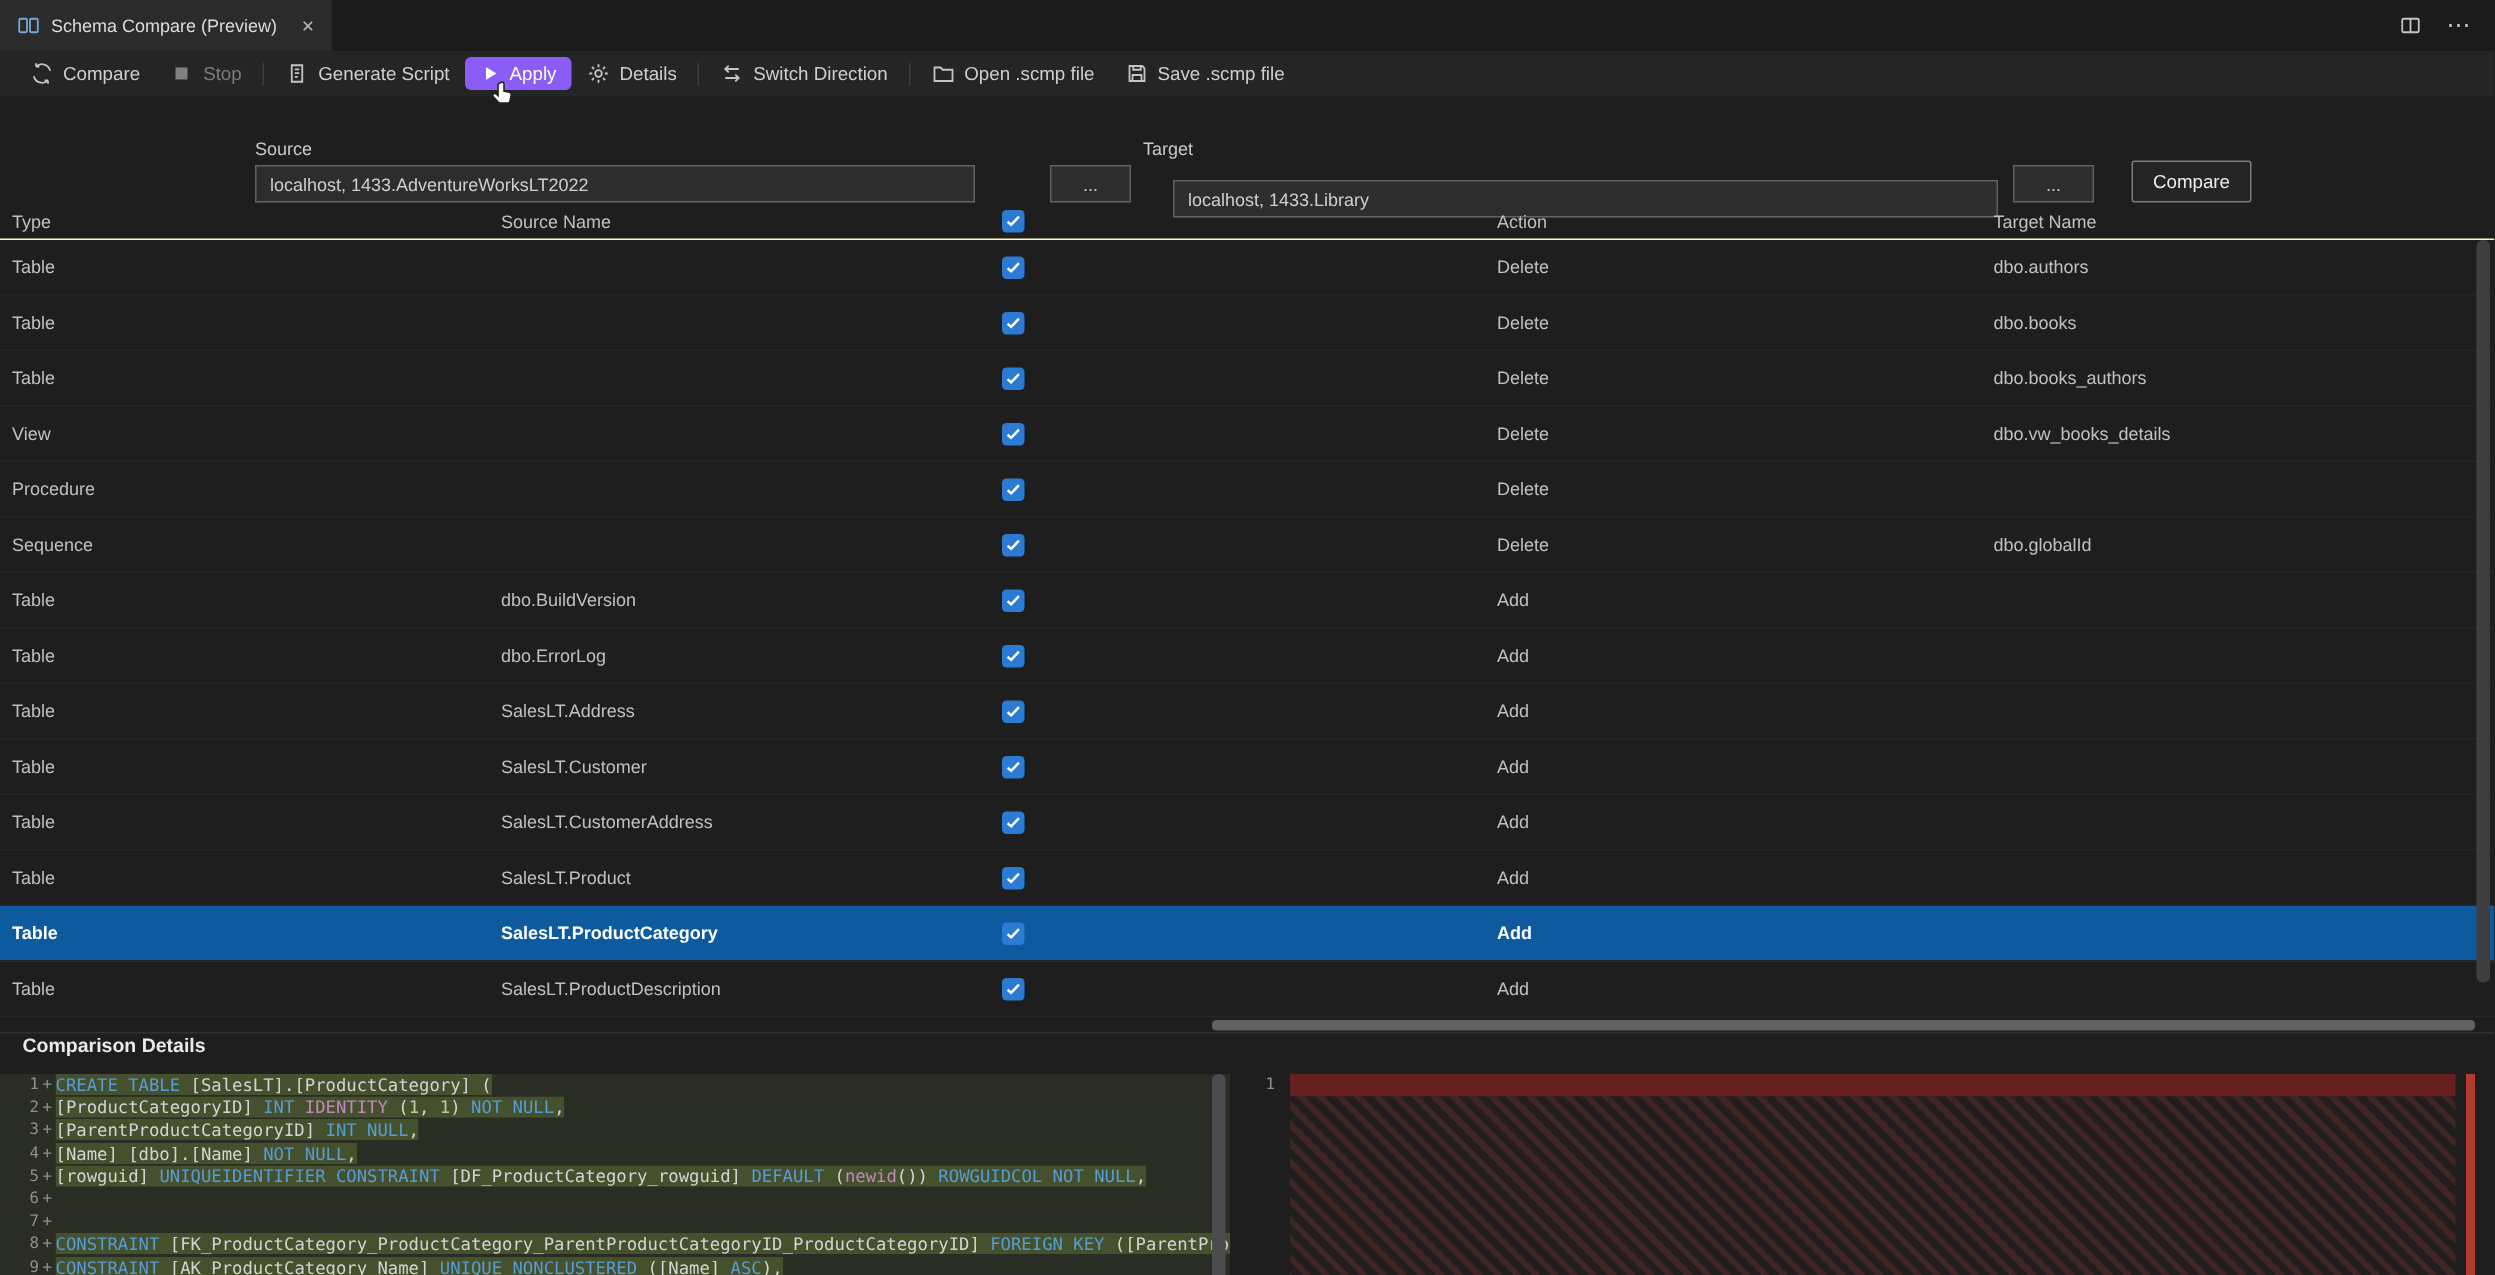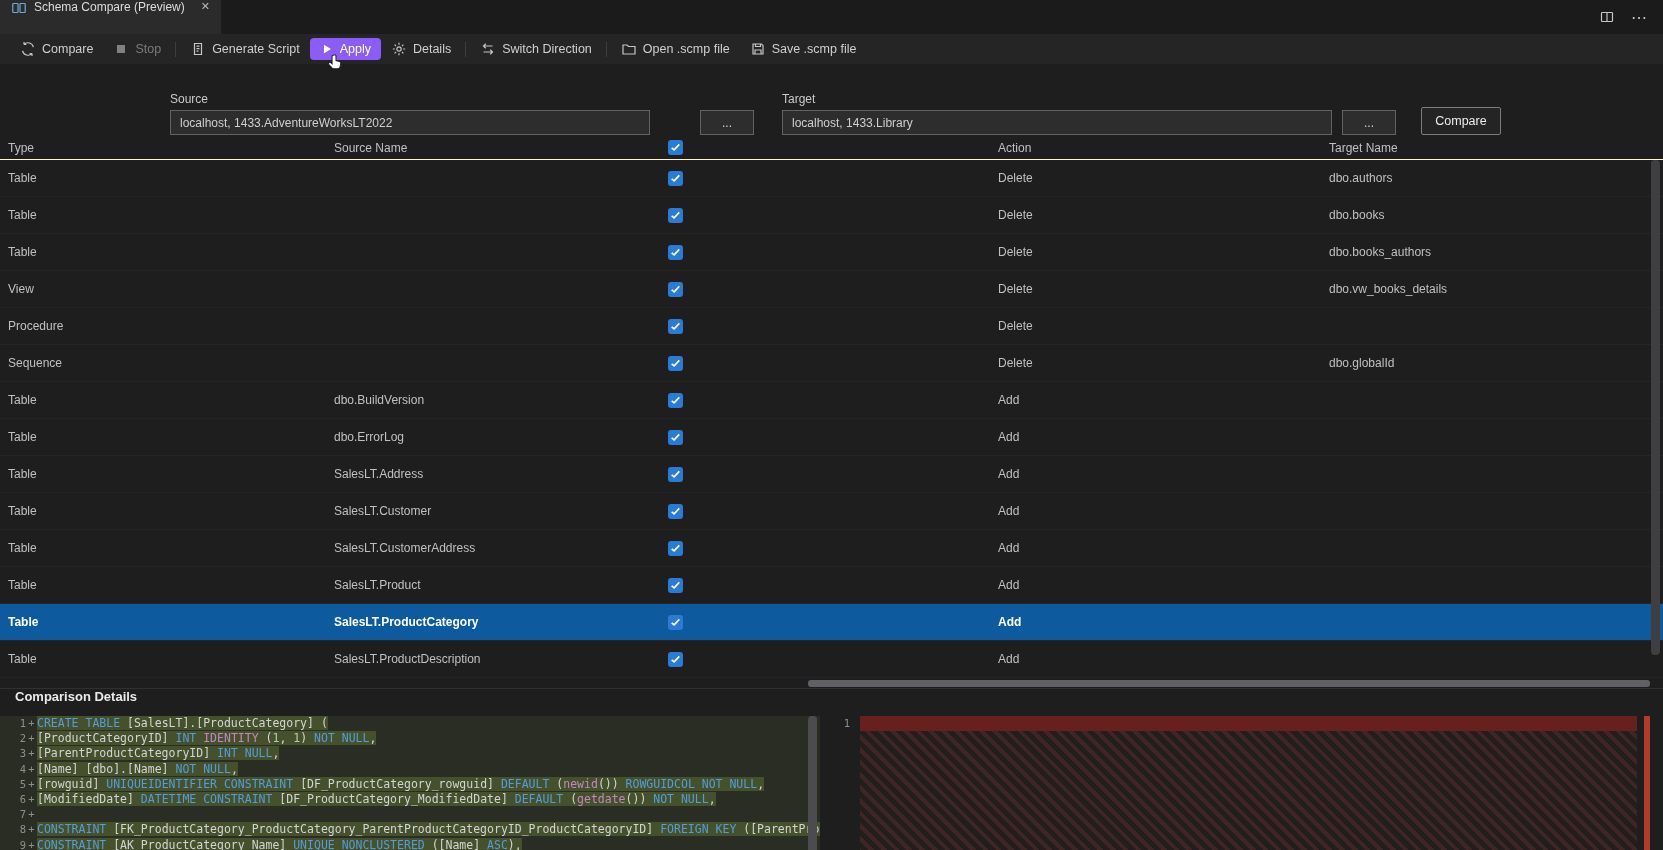--- a/index.html
+++ b/index.html
@@ -3,43 +3,43 @@
 <meta charset="utf-8">
 <style>
   *{box-sizing:border-box;margin:0;padding:0}
   html,body{width:1663px;height:850px}
   body{position:relative;overflow:hidden;background:#1e1e1e;font-family:"Liberation Sans",sans-serif;color:#ccc}
   svg{display:block}
   .ic{stroke:#c5c5c5;fill:none;stroke-width:1.2}
 
   
   #tabbar{position:absolute;left:0;top:0;width:100%;height:34px;background:#1b1b1c;display:flex;align-items:stretch}
-  #tab{display:flex;gap:7px;padding:0 11px;background:#2b2b2c;font-size:12px;color:#dcdcdc;cursor:pointer}
+  #tab{display:flex;align-items:center;gap:7px;padding:0 11px;background:#2b2b2c;font-size:12px;color:#dcdcdc;cursor:pointer}
   #tab .tab-ic{stroke:#75a8d8}
   #tab-close{margin-left:9px;font-size:11px;color:#b9b9b9;cursor:pointer}
   #tabbar-actions{margin-left:auto;display:flex;align-items:center;gap:16px;padding-right:16px}
   #more-btn{font-size:16px;color:#c5c5c5;cursor:pointer}
 
   
   #toolbar{position:absolute;left:0;top:34px;width:100%;height:30px;background:#252526;display:flex;align-items:center;padding-left:10px;font-size:12.5px}
   .tb{display:flex;align-items:center;gap:6px;padding:4px 10px;border-radius:4px;color:#cfcfcf;cursor:pointer;white-space:nowrap}
   .tb.disabled{color:#7a7a7a}
   .tb.active{background:#8b5cf6;color:#fff;position:relative}
   .tb-sep{width:1px;height:15px;background:#3d3d3d;margin:0 4px}
   #cursor{position:absolute;left:16px;top:14px;pointer-events:none}
 
   
   .lbl{position:absolute;font-size:12px;color:#cacaca}
   .inp{position:absolute;height:25px;background:#2d2d2e;border:1px solid #626262;color:#cfcfcf;font-size:12px;padding:0 9px;font-family:"Liberation Sans",sans-serif}
   .bt-ell{position:absolute;width:54px;height:25px;background:#2d2d2e;border:1px solid #626262;color:#cfcfcf;font-size:12px;cursor:pointer}
   #lbl-source{left:170px;top:92px}
   #inp-source{left:170px;top:110px;width:480px}
   #btn-src-browse{left:700px;top:110px}
-  #lbl-target{left:782px;top:92px}
-  #inp-target{left:782px;top:110px;width:550px}
+  #lbl-target{left:762px;top:92px}
+  #inp-target{left:782px;top:120px;width:550px}
   #btn-tgt-browse{left:1342px;top:110px}
   #btn-compare{position:absolute;left:1421px;top:107px;width:80px;height:28px;background:#242425;border:1px solid #7c7c7c;color:#ececec;font-size:12.5px;border-radius:2px;cursor:pointer}
 
   
   #grid-header{position:absolute;left:0;top:136px;width:100%;height:24px;font-size:12px;color:#c8c8c8;border-bottom:1px solid #fef9c3}
   .gc{position:absolute;top:0;height:100%;display:flex;align-items:center;font-size:12px;color:#c0c0c0;white-space:nowrap}
   .col-type{left:8px}
   .col-source{left:334px}
   .col-check{left:668px}
   .col-action{left:998px}
@@ -411,21 +411,20 @@
           <div class="cl-code"><span class="hl"><span class="c-i">[Name] [dbo].[Name] </span><span class="c-k">NOT NULL</span><span class="c-i">,</span></span></div>
         </div>
         <div class="cl">
           <div class="cl-gut">5</div>
           <div class="cl-plus">+</div>
           <div class="cl-code"><span class="hl"><span class="c-i">[rowguid] </span><span class="c-k">UNIQUEIDENTIFIER CONSTRAINT </span><span class="c-i">[DF_ProductCategory_rowguid] </span><span class="c-k">DEFAULT </span><span class="c-i">(</span><span class="c-f">newid</span><span class="c-i">()) </span><span class="c-k">ROWGUIDCOL NOT NULL</span><span class="c-i">,</span></span></div>
         </div>
         <div class="cl">
           <div class="cl-gut">6</div>
           <div class="cl-plus">+</div>
-          <div class="cl-code"><span class="hl"><span class="c-i">[ModifiedDate] </span><span class="c-k">DATETIME CONSTRAINT </span><span class="c-i">[DF_ProductCategory_ModifiedDate] </span><span class="c-k">DEFAULT </span><span class="c-i">(</span><span class="c-f">getdate</span><span class="c-i">()) </span><span class="c-k">NOT NULL</span><span class="c-i">,</span></span></div>
         </div>
         <div class="cl">
           <div class="cl-gut">7</div>
           <div class="cl-plus">+</div>
         </div>
         <div class="cl">
           <div class="cl-gut">8</div>
           <div class="cl-plus">+</div>
           <div class="cl-code"><span class="hl"><span class="c-k">CONSTRAINT </span><span class="c-i">[FK_ProductCategory_ProductCategory_ParentProductCategoryID_ProductCategoryID] </span><span class="c-k">FOREIGN KEY </span><span class="c-i">([ParentProductCatego</span></span></div>
         </div>

